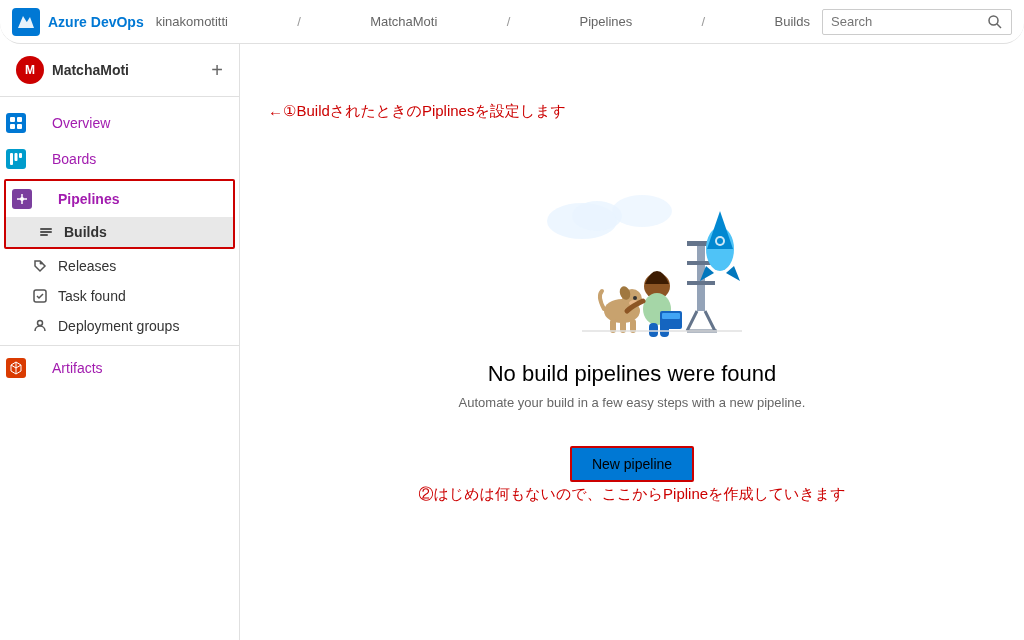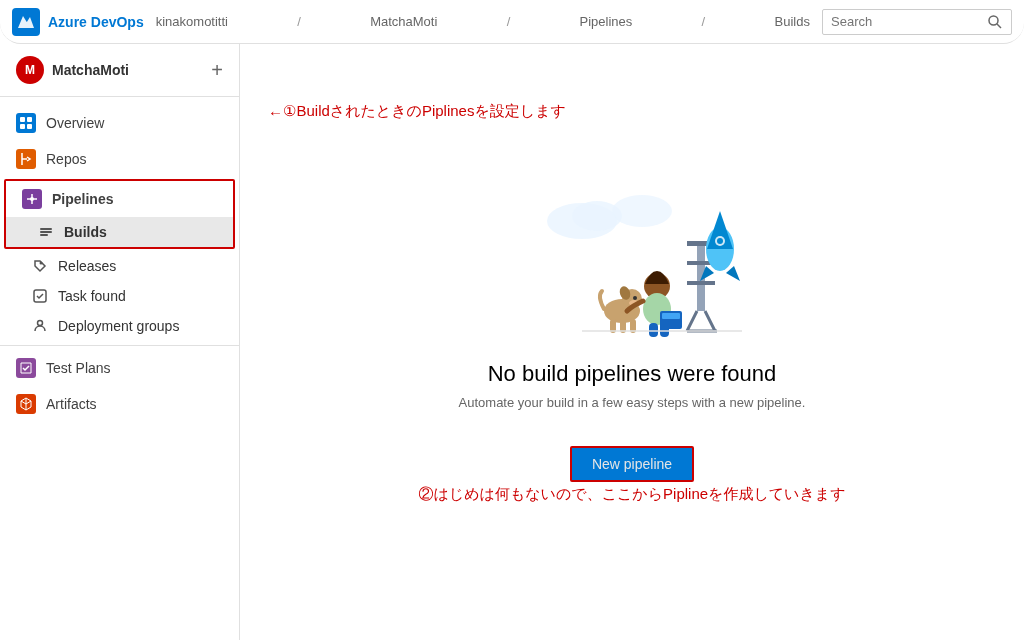--- a/index.html
+++ b/index.html
@@ -112,24 +112,24 @@
       cursor: pointer;
       font-size: 20px;
       color: #666;
       line-height: 1;
     }
 
     .sidebar-nav { padding: 8px 0; }
     .sidebar-item {
       display: flex;
       align-items: center;
-      gap: 10px;
-      padding: 8px 16px;
+      gap: 26px;
+      padding: 8px 6px;
       cursor: pointer;
-      color: #404040;
+      color: #a21caf;
       font-size: 14px;
       text-decoration: none;
       position: relative;
     }
     .sidebar-sub-item {
       display: flex;
       align-items: center;
       gap: 10px;
       padding: 7px 16px 7px 32px;
       cursor: pointer;
@@ -187,21 +187,21 @@
       color: #000000;
       margin-bottom: 8px;
     }
     .empty-subtitle {
       font-size: 13px;
       color: #666;
       margin-bottom: 36px;
     }
     .new-pipeline-btn {
       background: #0078d4;
-      color: #e5e5e5;
+      color: #000000;
       border: none;
       padding: 8px 20px;
       font-size: 14px;
       cursor: pointer;
       border-radius: 2px;
       border: 2px solid #cc0000;
     }
     .annotation-bottom {
       color: #cc0000;
       font-size: 15px;
@@ -270,29 +270,31 @@
           <svg width="14" height="14" viewBox="0 0 14 14" fill="white">
               <rect x="1" y="1" width="5" height="5" rx="1"></rect>
               <rect x="8" y="1" width="5" height="5" rx="1"></rect>
               <rect x="1" y="8" width="5" height="5" rx="1"></rect>
               <rect x="8" y="8" width="5" height="5" rx="1"></rect>
             </svg>
         </div>
         <span>Overview</span>
       </div>
 
-
       <div class="sidebar-item">
-        <div class="icon-box" style="background:#e05c00;">
+        <div class="icon-box" style="background:#009ccc;">
           <svg width="14" height="14" viewBox="0 0 14 14" fill="white">
-              <path d="M3 1v12M3 7h5M8 5l3 2-3 2" stroke="white" stroke-width="1.5" fill="none"></path>
+              <rect x="1" y="1" width="3" height="12" rx="1"></rect>
+              <rect x="5.5" y="1" width="3" height="8" rx="1"></rect>
+              <rect x="10" y="1" width="3" height="5" rx="1"></rect>
             </svg>
         </div>
-        <span>Repos</span>
-      </div>
+        <span>Boards</span>
+      </div>
+
 
       <div style="border:2px solid #cc0000; margin: 2px 4px; border-radius:2px;">
         <div class="sidebar-item" style="background:#fff;">
           <div class="icon-box" style="background:#7b3f9e;">
             <svg width="14" height="14" viewBox="0 0 14 14" fill="white">
                 <path d="M2 7h4M8 7h4M7 2v4M7 8v4" stroke="white" stroke-width="1.5"></path>
                 <circle cx="7" cy="7" r="2" fill="white"></circle>
               </svg>
           </div>
           <span style="font-weight:600;">Pipelines</span>
@@ -328,29 +330,20 @@
       <div class="sidebar-sub-item">
         <svg width="16" height="16" viewBox="0 0 16 16" fill="none">
           <circle cx="8" cy="5" r="2.5" stroke="#555" stroke-width="1.5" fill="none"></circle>
           <path d="M3 13c0-2.8 2.2-5 5-5s5 2.2 5 5" stroke="#555" stroke-width="1.5" fill="none"></path>
         </svg>
         <span>Deployment groups</span>
       </div>
 
       <hr class="sidebar-divider">
 
-      <div class="sidebar-item">
-        <div class="icon-box" style="background:#8b4a9c;">
-          <svg width="14" height="14" viewBox="0 0 14 14" fill="white">
-              <path d="M2 2h10v10H2z" fill="none" stroke="white" stroke-width="1"></path>
-              <path d="M4 7l2 2 4-4" stroke="white" stroke-width="1.5" fill="none"></path>
-            </svg>
-        </div>
-        <span>Test Plans</span>
-      </div>
 
       <div class="sidebar-item">
         <div class="icon-box" style="background:#da3b01;">
           <svg width="14" height="14" viewBox="0 0 14 14" fill="white">
               <path d="M2 4l5-3 5 3v6l-5 3-5-3V4z" fill="none" stroke="white" stroke-width="1"></path>
               <path d="M7 1v12M2 4l5 3 5-3" stroke="white" stroke-width="1" fill="none"></path>
             </svg>
         </div>
         <span>Artifacts</span>
       </div>

